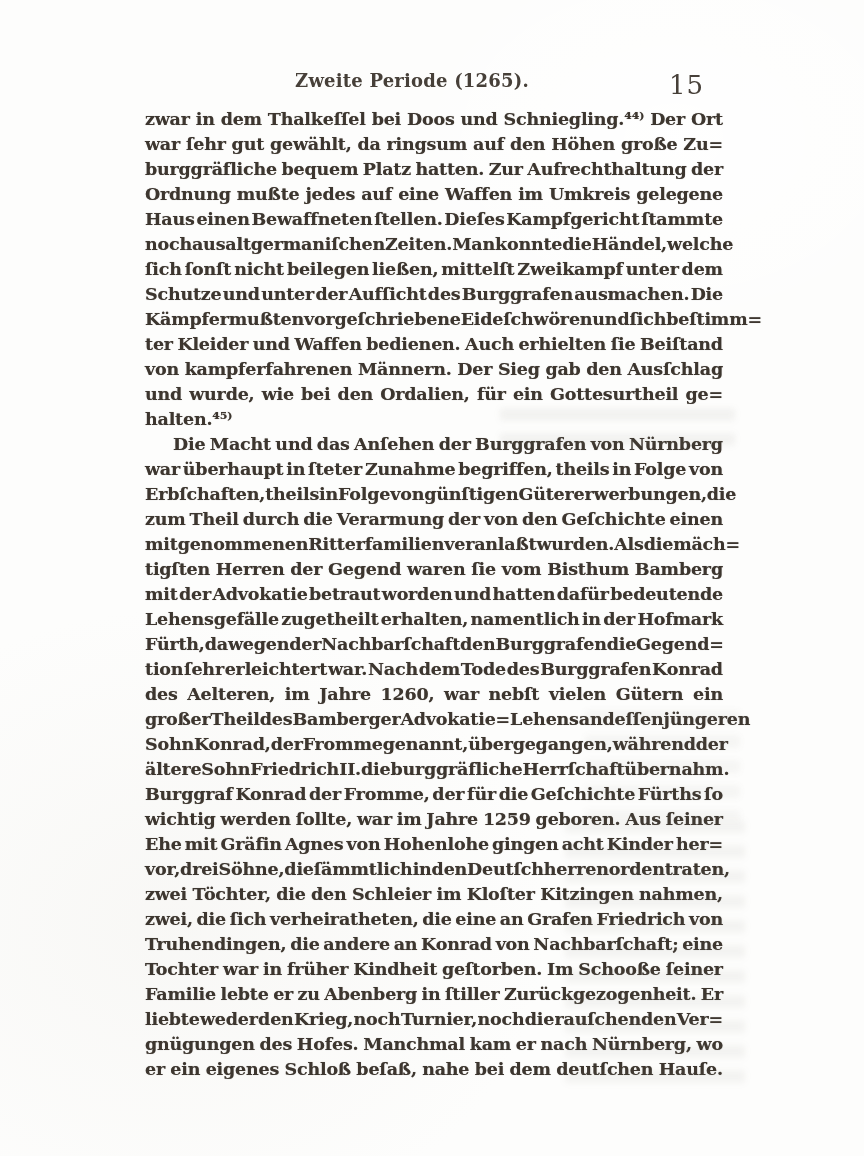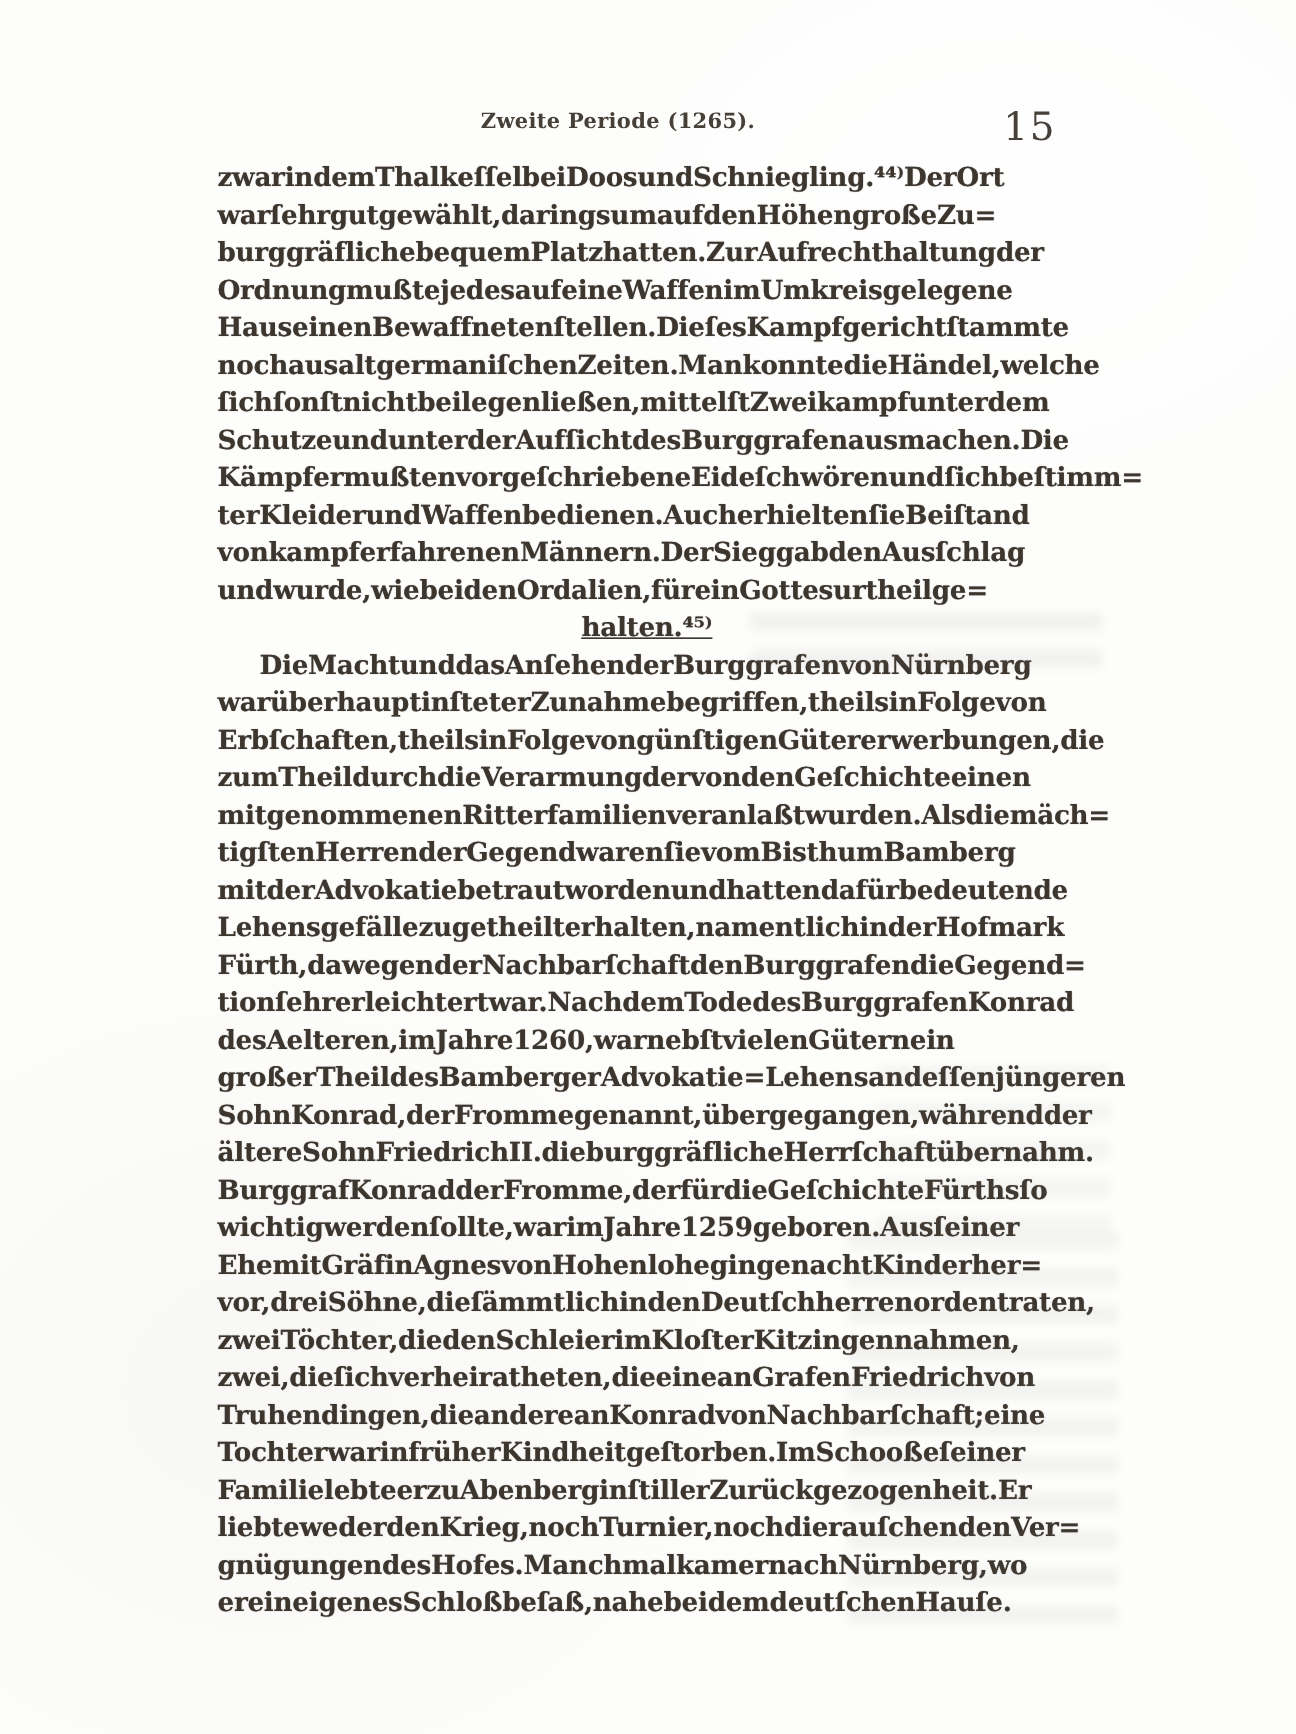--- a/index.html
+++ b/index.html
@@ -15,45 +15,45 @@
     font-family:"DejaVu Serif", serif;
   }
   
   .running-header{
     position:absolute;left:145px;top:70px;width:578px;height:26px;
     text-align:center;
   }
   .header-title{
     display:inline-block;
     transform:translateX(-22px);
-    font-size:14px;font-weight:700;
+    font-size:18px;font-weight:700;
     letter-spacing:.2px;
     color:var(--ink2,#474039);
   }
   .page-number{
     position:absolute;right:19px;top:0;
     font-size:26px;font-weight:400;
     letter-spacing:1px;
     color:var(--ink2,#474039);
   }
   
   .text-block{
     position:absolute;left:145px;top:109px;width:578px;
   }
   .line{
-    display:flex;justify-content:flex-start;align-items:baseline;
+    display:flex;justify-content:space-between;align-items:baseline;
     height:25px;
     font-size:17.5px;font-weight:700;
     letter-spacing:-.2px;
     color:var(--ink,#3d362f);
     text-shadow:0 0 .7px rgba(61,54,47,.55);
     white-space:nowrap;
   }
   .line.indent{padding-left:28px;}
-  .line.short{justify-content:center;text-decoration:underline;}
+  .line.short{justify-content:flex-start;}
   .line.short span{margin-right:5.5px;}
   
   .bleed{
     position:absolute;
     background:repeating-linear-gradient(
       180deg,
       rgba(255,255,255,0) 0px, rgba(255,255,255,0) 9px,
       rgba(126,124,114,.16) 12px, rgba(126,124,114,.16) 20px,
       rgba(255,255,255,0) 25px);
     filter:blur(3px);

